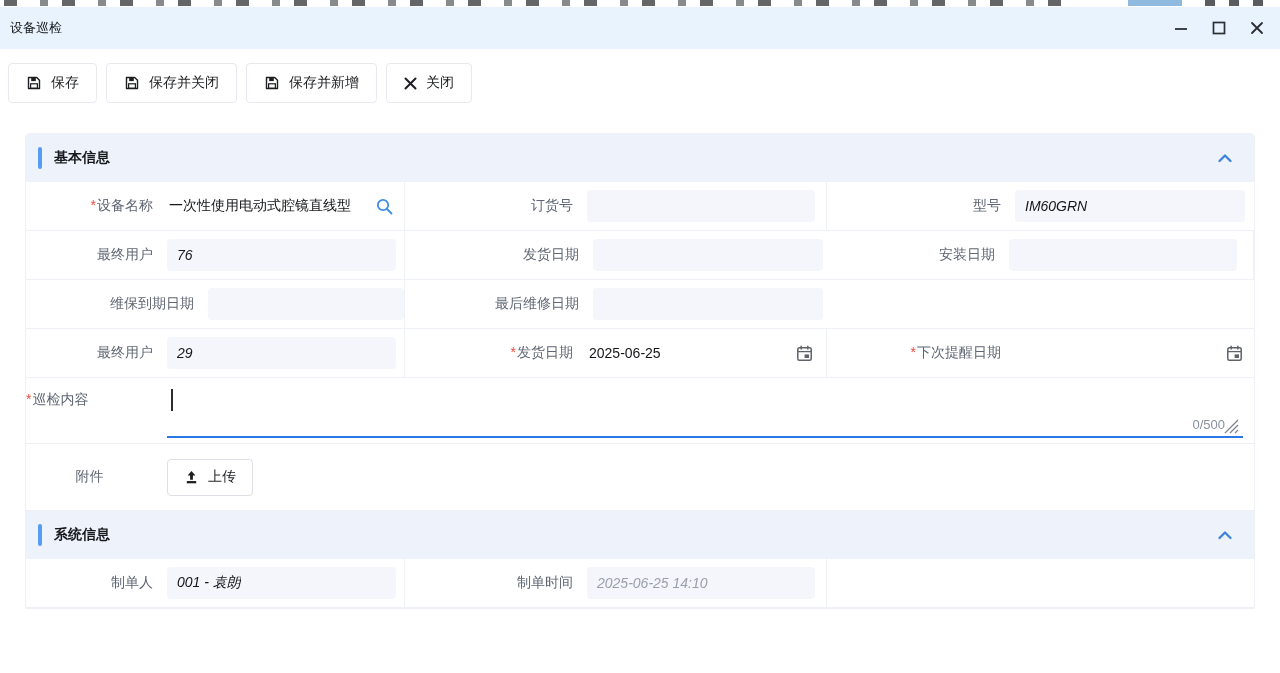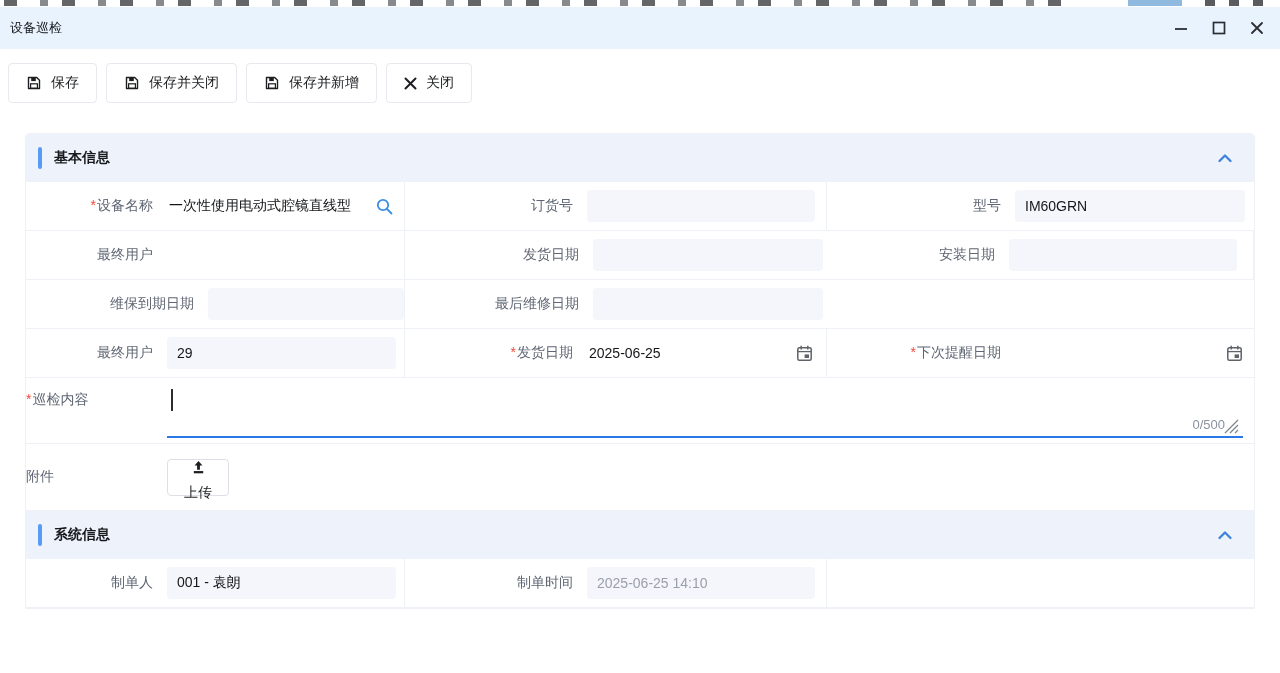--- a/index.html
+++ b/index.html
@@ -35,41 +35,41 @@
   .sec-chevron { margin-left:auto; margin-right:21px; cursor:pointer; display:flex; }
 
   .row { display:grid; grid-template-columns:379px 422px 1fr; border-bottom:1px solid #eef1f6; background:#fff; height:49px; }
   .cell { display:flex; align-items:center; min-width:0; }
   .cell.c1, .cell.c2 { border-right:1px solid #eef1f6; }
   .lbl { font-size:14px; color:#5f6673; text-align:right; white-space:nowrap; flex:none; }
   .c1 .lbl { width:127px; } .c2 .lbl { width:168px; } .c3 .lbl { width:174px; }
   .req { color:#f5483b; margin-right:1px; }
   .field { margin-left:14px; height:32px; display:flex; align-items:center; min-width:0; }
   .c1 .field { width:229px; } .c2 .field { width:228px; } .c3 .field { width:230px; }
-  .field.gray { background:#f4f6fb; border-radius:4px; padding:0 10px; }
+  .field.gray { background:#f4f6fb; border-radius:4px; padding:0 10px;font-style:italic; }
   .field.white { padding:0 2px; justify-content:space-between; }
   .val { font-size:14px; color:#141619; font-weight:500; white-space:nowrap; overflow:hidden; }
   .val.muted { color:#9aa0aa; font-weight:400; }
   .clip { max-width:186px; }
 
   
   .row.ta-row { display:flex; height:66px; }
   .ta-label { width:127px; padding-top:13px; text-align:left; flex:none; }
   .ta-box { flex:1; margin:0 11px 0 14px; position:relative; }
   .caret { position:absolute; left:4px; top:11px; width:1.5px; height:22px; background:#2b2d30; }
   .ta-underline { position:absolute; left:0; right:0; bottom:5px; height:2px; background:#2878e8; }
   .ta-counter { position:absolute; right:18px; bottom:11px; font-size:13px; color:#8a919f; }
   .ta-grip { position:absolute; right:4px; bottom:9px; display:flex; }
 
   
   .row.attach-row { display:flex; height:67px; }
-  .attach-label { width:127px; text-align:left; flex:none; align-self:center; }
+  .attach-label { width:127px; text-align:center; flex:none; align-self:center; }
   .upload-btn { margin-left:14px; align-self:center; display:inline-flex; align-items:center; gap:9px;
     height:37px; padding:0 16px; background:#fff; border:1px solid #dcdfe6; border-radius:4px;
-    font-size:14px; color:#1c1e21; cursor:pointer;flex-direction:column; }
+    font-size:14px; color:#1c1e21; cursor:pointer; }
 
   .row.last { border-bottom:1px solid #eef1f6; }
   .icon { flex:none; display:flex; }
 </style>
 </head>
 <body>
 
 <div class="top-strip">
   <div class="marks"></div>
   <div class="blue-frag"></div>
@@ -173,20 +173,23 @@
       <div class="lbl">型号</div>
       <div class="field gray">
         <span class="val">IM60GRN</span>
       </div>
     </div>
   </div>
 
   <div class="row">
     <div class="cell c1">
       <div class="lbl">最终用户</div>
+      <div class="field gray">
+        <span class="val">76</span>
+      </div>
     </div>
     <div class="cell c3">
       <div class="lbl">发货日期</div>
       <div class="field gray">
         <span class="val"></span>
       </div>
     </div>
     <div class="cell c2">
       <div class="lbl">安装日期</div>
       <div class="field gray">

